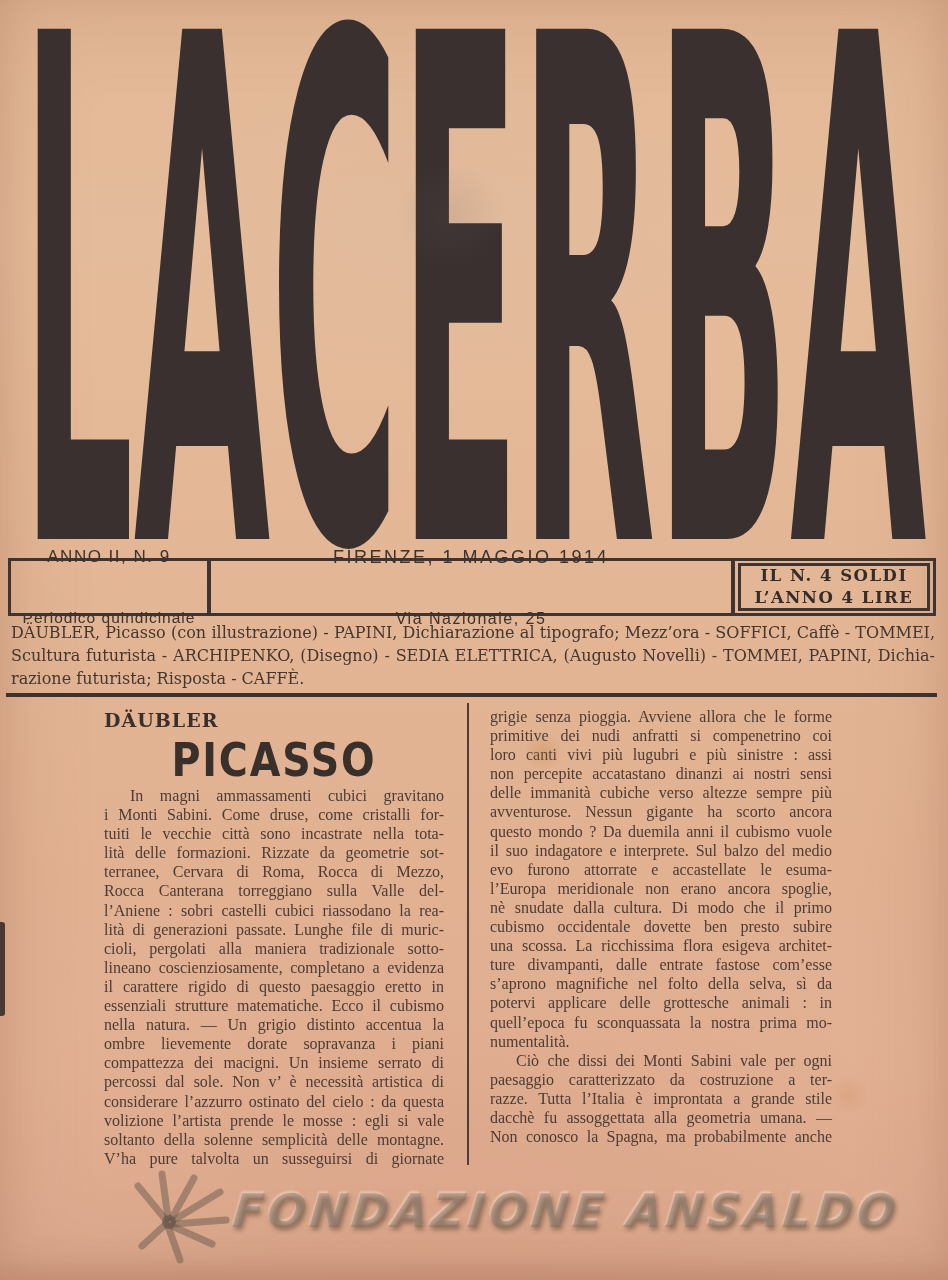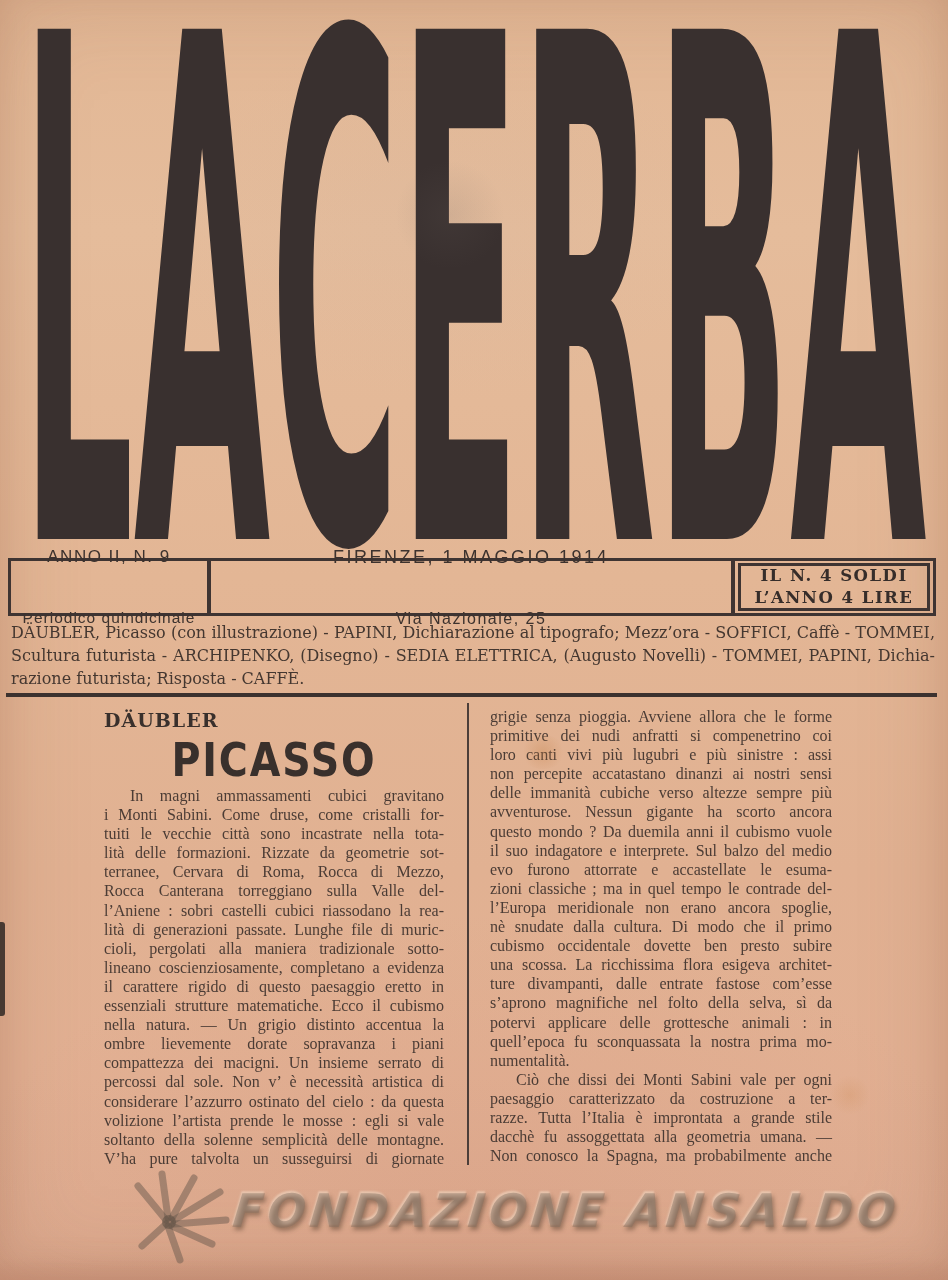--- a/index.html
+++ b/index.html
@@ -144,21 +144,20 @@
   <div class="colR bodycol">
       <div class="tline">grigie senza pioggia. Avviene allora che le forme</div>
       <div class="tline">primitive dei nudi anfratti si compenetrino coi</div>
       <div class="tline">loro canti vivi più lugubri e più sinistre : assi</div>
       <div class="tline">non percepite accatastano dinanzi ai nostri sensi</div>
       <div class="tline">delle immanità cubiche verso altezze sempre più</div>
       <div class="tline">avventurose. Nessun gigante ha scorto ancora</div>
       <div class="tline">questo mondo ? Da duemila anni il cubismo vuole</div>
       <div class="tline">il suo indagatore e interprete. Sul balzo del medio</div>
       <div class="tline">evo furono attorrate e accastellate le esuma-</div>
-      <div class="tline">zioni classiche ; ma in quel tempo le contrade del-</div>
       <div class="tline">l’Europa meridionale non erano ancora spoglie,</div>
       <div class="tline">nè snudate dalla cultura. Di modo che il primo</div>
       <div class="tline">cubismo occidentale dovette ben presto subire</div>
       <div class="tline">una scossa. La ricchissima flora esigeva architet-</div>
       <div class="tline">ture divampanti, dalle entrate fastose com’esse</div>
       <div class="tline">s’aprono magnifiche nel folto della selva, sì da</div>
       <div class="tline">potervi applicare delle grottesche animali : in</div>
       <div class="tline">quell’epoca fu sconquassata la nostra prima mo-</div>
       <div class="tline end">numentalità.</div>
       <div class="tline ind">Ciò che dissi dei Monti Sabini vale per  ogni</div>

